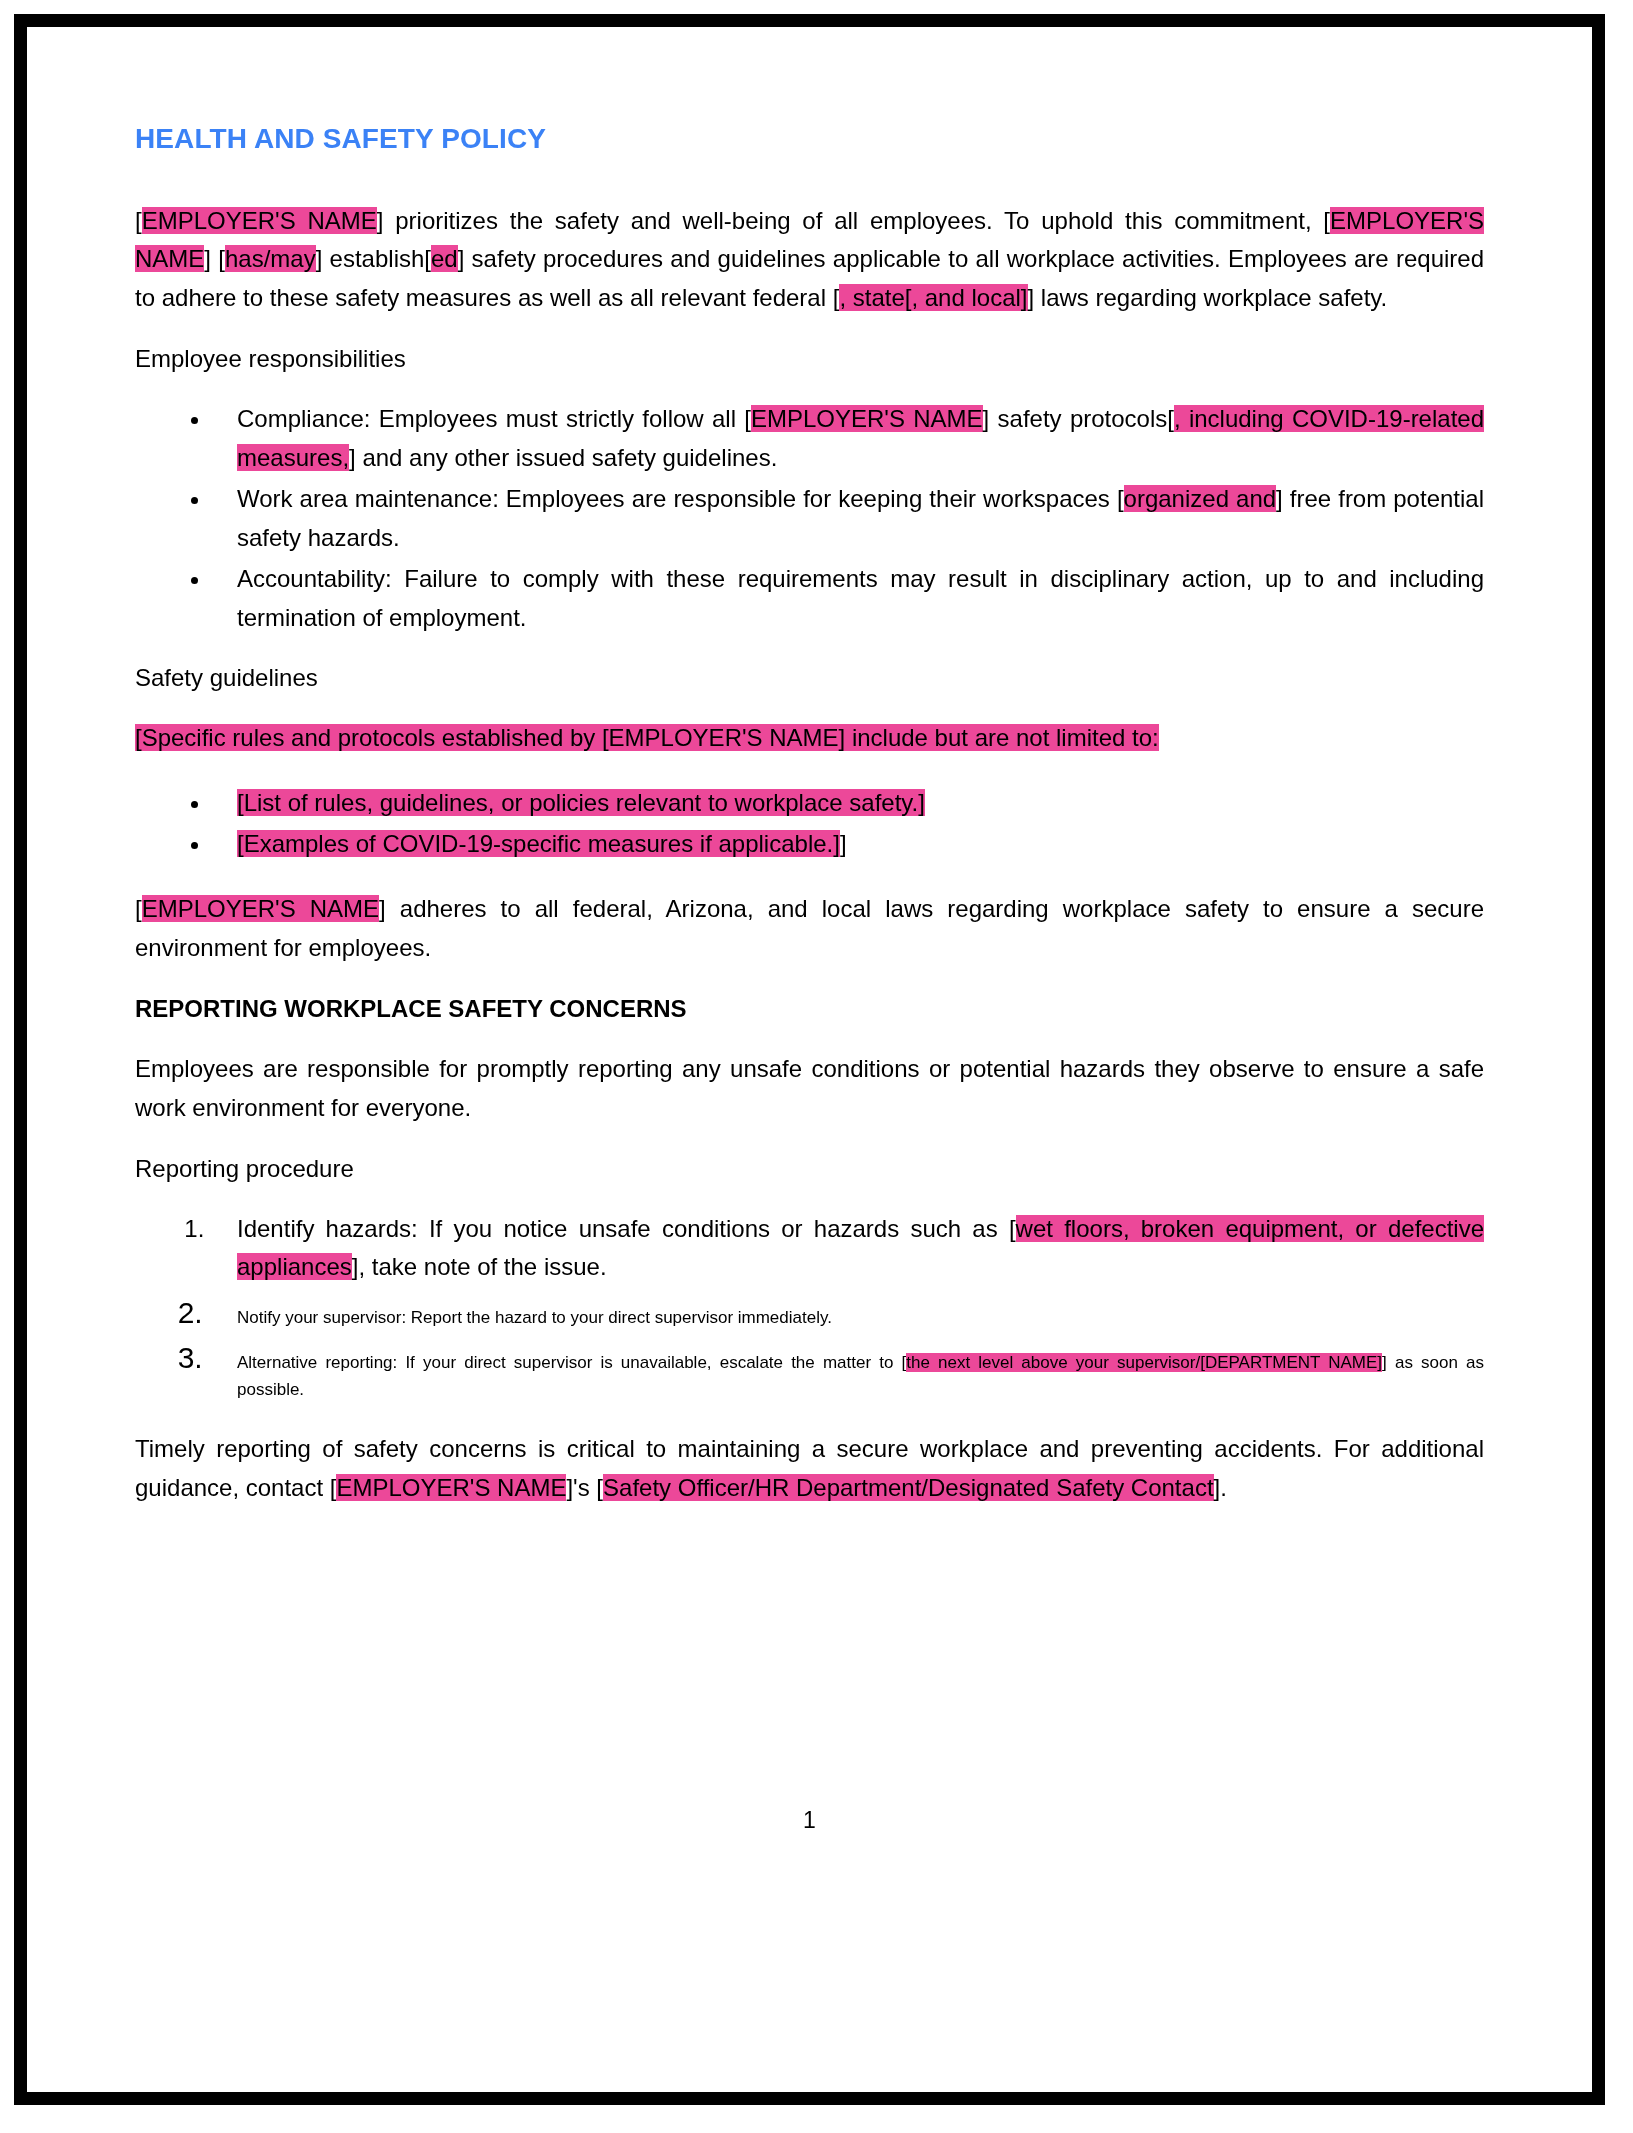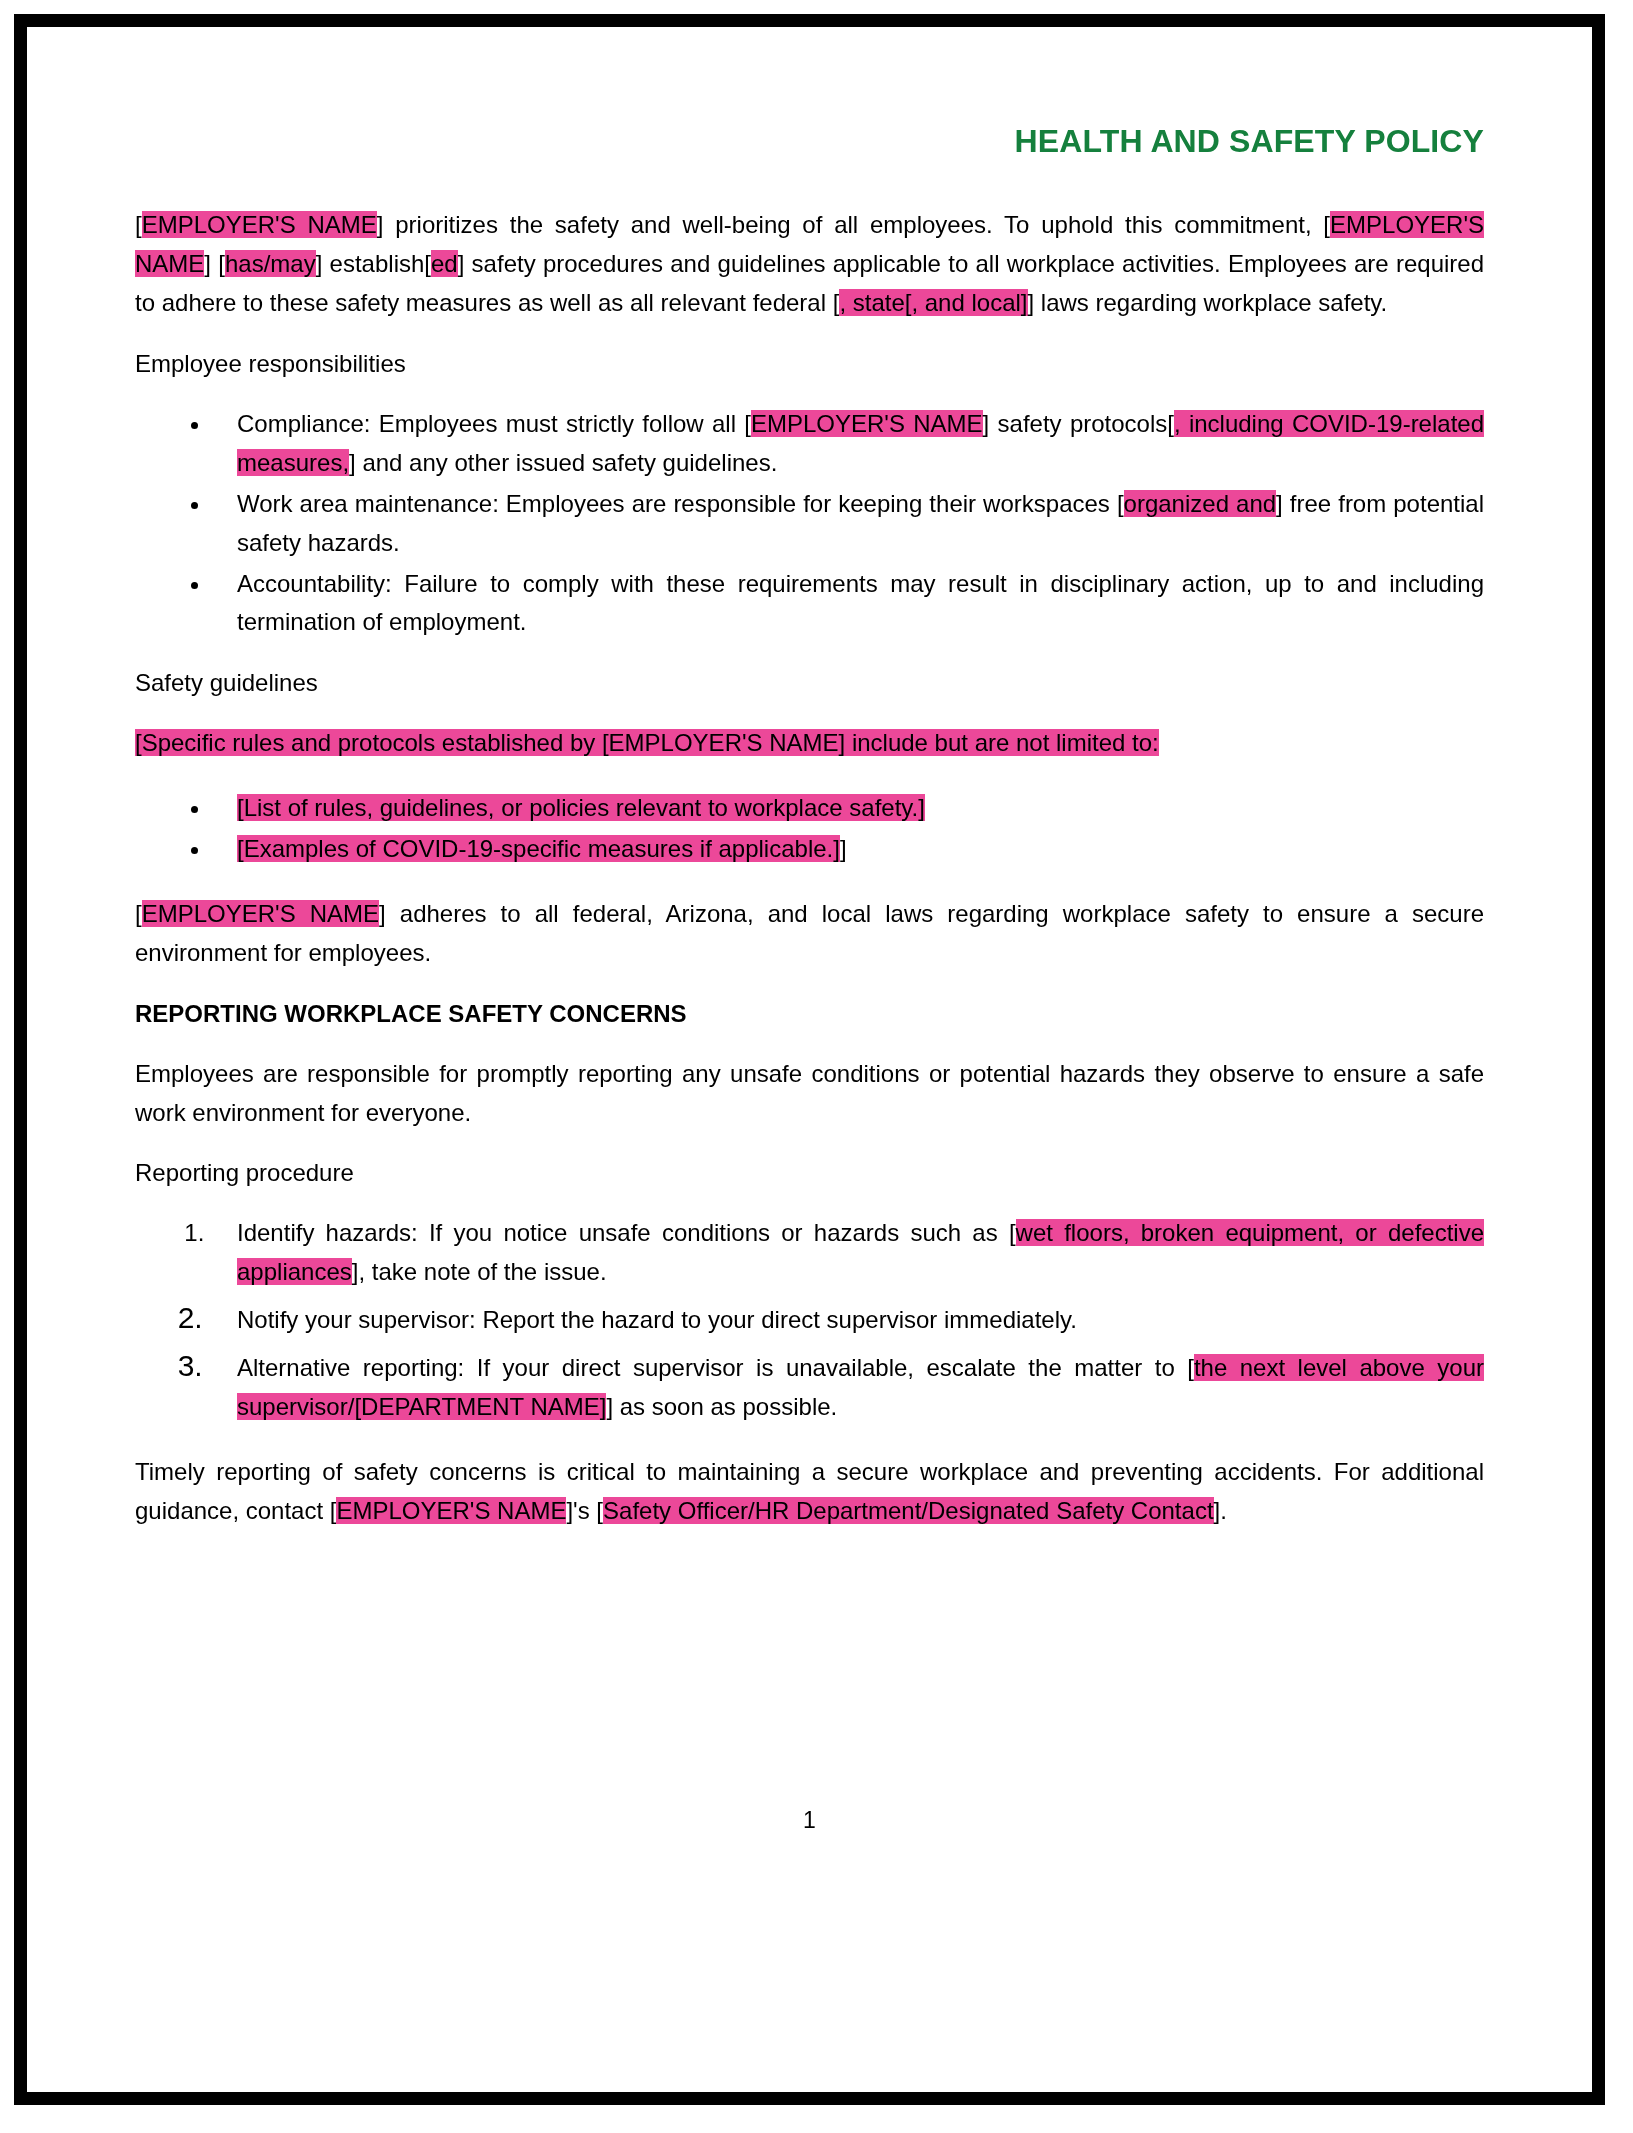--- a/index.html
+++ b/index.html
@@ -30,25 +30,25 @@
     position: absolute;
     left: 0;
     top: 0;
     width: 100%;
     height: 100%;
     box-sizing: border-box;
     padding: 95px 108px 0 108px;
   }
 
   .doc-title {
-    text-align: right;
+    text-align: left;
     font-weight: bold;
-    font-size: 32px;
+    font-size: 28px;
     letter-spacing: 0.1px;
-    color: #15803d;
+    color: #3b82f6;
     margin: 0 0 46px 0;
     line-height: 1.2;
   }
 
   .section-heading {
     font-weight: bold;
     font-size: 24px;
     color: #000;
     margin: 0 0 26px 0;
     line-height: 1.25;
@@ -86,21 +86,21 @@
     line-height: 1.62;
     color: #000;
     text-align: justify;
     text-justify: inter-word;
     padding-left: 26px;
     margin-bottom: 2px;
   }
   ul.doc-list > li::marker { font-size: 22px; }
 
   ol.doc-list > li.num-large {
-    font-size: 24px;
+    font-size: 17px;
   }
   ol.doc-list > li.num-large::marker {
     font-size: 30px;
   }
 
   li.no-justify { text-align: left; }
 
   mark.hl {
     background-color: #ec4899;
     color: #000;

